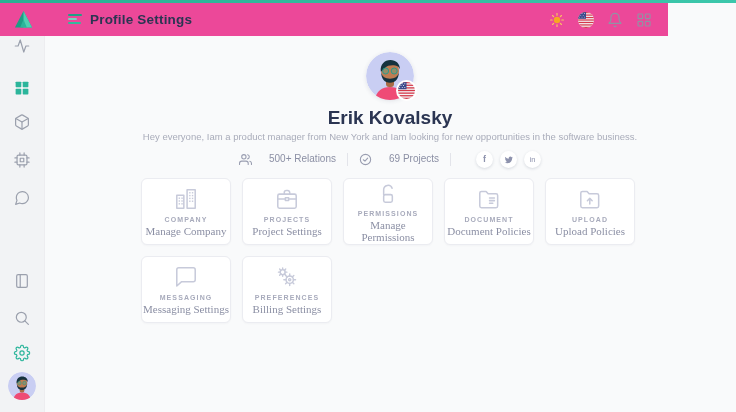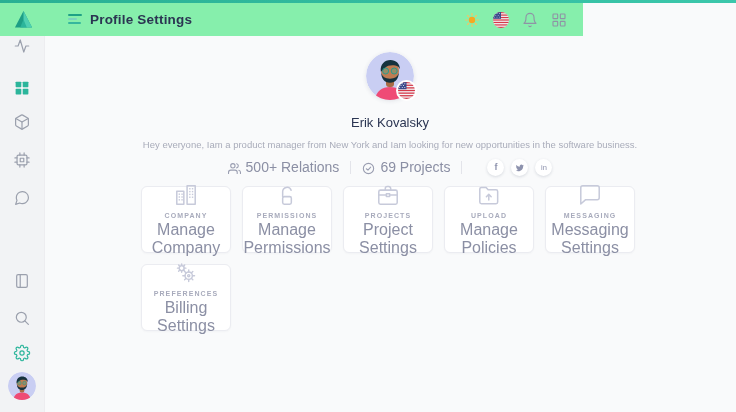--- a/index.html
+++ b/index.html
@@ -5,21 +5,21 @@
   html,body{margin:0;padding:0;}
   body{
     width:736px;height:412px;position:relative;overflow:hidden;
     background:#f9fafb;font-family:"Liberation Sans",sans-serif;
     -webkit-font-smoothing:antialiased;
   }
   
   .accent-bar{position:absolute;top:0;left:0;width:736px;height:3px;
     background:linear-gradient(90deg,#28b093,#3cc7ab);}
   
-  .header{position:absolute;top:3px;left:0;width:583px;height:33px;background:#86efac;}
+  .header{position:absolute;top:3px;left:0;width:668px;height:33px;background:#ec4899;}
   .logo{position:absolute;left:13px;top:6px;width:21px;height:21px;}
   .hamburger{position:absolute;left:68px;top:11px;width:15px;height:11px;cursor:pointer;}
   .hamburger .b{height:2px;border-radius:2px;margin-bottom:2px;}
   .hamburger .b1{width:14px;background:#1fa186;}
   .hamburger .b2{width:9px;background:#7bd2bf;}
   .hamburger .b3{width:13px;background:#35b79d;}
   .page-title{position:absolute;left:90px;top:0;height:33px;line-height:33px;
     font-size:13.5px;font-weight:bold;color:#2b3552;letter-spacing:.2px;}
   .tb-actions{position:absolute;right:16px;top:0;height:33px;display:flex;align-items:center;gap:13px;}
   .tb-ic{width:16px;height:16px;display:flex;align-items:center;justify-content:center;color:#8f94a5;cursor:pointer;}
@@ -31,41 +31,41 @@
   .s-item.active{color:#2cb59b;}
   .s-item.accent{color:#2cb59b;}
   .s-item.avatar{width:28px;height:28px;}
   .circle-crop{width:100%;height:100%;border-radius:50%;overflow:hidden;display:block;}
   
   .content{position:absolute;left:44px;top:36px;right:0;bottom:0;text-align:center;}
   .avatar-wrap{display:inline-block;position:relative;margin-top:16px;width:48px;height:48px;}
   .avatar-wrap .circle-crop{box-shadow:0 1px 4px rgba(50,60,90,.12);}
   .flag-badge{position:absolute;right:-3px;bottom:-1px;width:17px;height:17px;border-radius:50%;
     border:2px solid #ffffff;overflow:hidden;background:#fff;}
-  .profile-name{margin-top:12px;font-size:13px;font-weight:normal;color:#2b3552;line-height:1.15;}
-  .profile-bio{margin-top:8px;font-size:9.5px;color:#a9acba;line-height:1.3;}
+  .profile-name{margin-top:3px;font-size:19px;font-weight:bold;color:#2b3552;line-height:1.15;}
+  .profile-bio{margin-top:2px;font-size:9.5px;color:#a9acba;line-height:1.3;}
   .stats-row{margin-top:7px;height:18px;display:flex;align-items:center;justify-content:center;}
-  .stat{display:inline-flex;align-items:flex-end;gap:5px;font-size:14px;color:#8b8fa4;}
+  .stat{display:inline-flex;align-items:flex-start;gap:17px;font-size:10px;color:#8b8fa4;}
   .stat svg{width:13px;height:13px;color:#9a9eb1;}
   .stat-div{width:1px;height:13px;background:#e3e4ea;margin:0 11px;}
   .social-row{display:inline-flex;align-items:center;gap:7px;margin-left:14px;}
   .soc{width:17px;height:17px;border-radius:50%;background:#fff;box-shadow:0 1px 3px rgba(40,50,80,.16);
     display:flex;align-items:center;justify-content:center;color:#8d92ad;font-size:9px;font-weight:bold;cursor:pointer;}
   .soc svg{width:9px;height:9px;}
   .soc .in-txt{font-size:7.5px;font-weight:normal;}
   
   .cards{width:498px;margin:10px auto 0;display:grid;grid-template-columns:repeat(5,90px);
     grid-auto-rows:67px;gap:11px;}
   .card{background:#ffffff;border:1px solid #ebecf1;border-radius:6px;cursor:pointer;
     display:flex;flex-direction:column;align-items:center;justify-content:center;
     box-shadow:0 1px 2px rgba(30,40,70,.03);}
   .card-icon{width:26px;height:26px;color:#c7cada;}
   .card-icon svg{width:100%;height:100%;}
   .card-label{margin-top:4px;font-size:7px;letter-spacing:1.1px;color:#a8abbc;font-weight:bold;}
-  .card-sub{margin-top:2px;font-size:16px;color:#8b8fa4;}
+  .card-sub{margin-top:2px;font-size:11px;color:#8b8fa4;font-family:Liberation Serif, serif;}
 </style>
 </head>
 <body>
 
 <div class="accent-bar"></div>
 
 <div class="header">
   <div class="logo">
     <svg viewBox="0 0 22 22">
       <polygon points="11,2 20,19.5 2,19.5" fill="#1d9e85"></polygon>
@@ -281,43 +281,51 @@
               <rect x="17.4" y="10.8" width="1.3" height="1.3"></rect>
               <rect x="14.9" y="13.4" width="1.3" height="1.3"></rect>
               <rect x="17.4" y="13.4" width="1.3" height="1.3"></rect>
             </g>
           </svg></div>
         <div class="card-label">COMPANY</div>
         <div class="card-sub">Manage Company</div>
       </div>
       <div class="card">
         <div class="card-icon"><svg viewBox="0 0 24 24" fill="none" stroke="currentColor" stroke-width="1.4" stroke-linecap="round" stroke-linejoin="round">
-            <path d="M8 13.5V9a4 4 0 0 1 7.8-1.3"></path>
-            <rect x="8" y="13.5" width="8" height="7" rx="1.5"></rect>
-          </svg></div>
-        <div class="card-label">PERMISSIONS</div>
-        <div class="card-sub">Manage Permissions</div>
-      </div>
-      <div class="card">
-        <div class="card-icon"><svg viewBox="0 0 24 24" fill="none" stroke="currentColor" stroke-width="1.4" stroke-linecap="round" stroke-linejoin="round">
             <rect x="3.5" y="7.5" width="17" height="13" rx="1.5"></rect>
             <path d="M9.5 7.5V6a1.8 1.8 0 0 1 1.8-1.8h1.4A1.8 1.8 0 0 1 14.5 6v1.5"></path>
             <path d="M3.5 12H10.5M13.5 12h7"></path>
             <rect x="10.5" y="10.8" width="3" height="2.5"></rect>
           </svg></div>
         <div class="card-label">PROJECTS</div>
         <div class="card-sub">Project Settings</div>
       </div>
       <div class="card">
         <div class="card-icon"><svg viewBox="0 0 24 24" fill="none" stroke="currentColor" stroke-width="1.4" stroke-linecap="round" stroke-linejoin="round">
+            <path d="M8 13.5V9a4 4 0 0 1 7.8-1.3"></path>
+            <rect x="8" y="13.5" width="8" height="7" rx="1.5"></rect>
+          </svg></div>
+        <div class="card-label">PERMISSIONS</div>
+        <div class="card-sub">Manage Permissions</div>
+      </div>
+      <div class="card">
+        <div class="card-icon"><svg viewBox="0 0 24 24" fill="none" stroke="currentColor" stroke-width="1.4" stroke-linecap="round" stroke-linejoin="round">
+            <path d="M3.5 18.5V6.5A1.5 1.5 0 0 1 5 5h4.3l1.9 2.2h7.3A1.5 1.5 0 0 1 20 8.7v9.8a1.5 1.5 0 0 1-1.5 1.5H5a1.5 1.5 0 0 1-1.5-1.5z"></path>
+            <path d="M12.5 11h4.5M12.5 13.5h4.5M12.5 16h3"></path>
+          </svg></div>
+        <div class="card-label">DOCUMENT</div>
+        <div class="card-sub">Document Policies</div>
+      </div>
+      <div class="card">
+        <div class="card-icon"><svg viewBox="0 0 24 24" fill="none" stroke="currentColor" stroke-width="1.4" stroke-linecap="round" stroke-linejoin="round">
             <path d="M3.5 18.5V6.5A1.5 1.5 0 0 1 5 5h4.3l1.9 2.2h7.3A1.5 1.5 0 0 1 20 8.7v9.8a1.5 1.5 0 0 1-1.5 1.5H5a1.5 1.5 0 0 1-1.5-1.5z"></path>
             <path d="M11.8 16.5v-5M9.6 13.6l2.2-2.2 2.2 2.2"></path>
           </svg></div>
         <div class="card-label">UPLOAD</div>
-        <div class="card-sub">Manage Policies</div>
+        <div class="card-sub">Upload Policies</div>
       </div>
       <div class="card">
         <div class="card-icon"><svg viewBox="0 0 24 24" fill="none" stroke="currentColor" stroke-width="1.4" stroke-linecap="round" stroke-linejoin="round">
             <path d="M20.5 14.5a1.8 1.8 0 0 1-1.8 1.8H8l-4.5 4V5.3a1.8 1.8 0 0 1 1.8-1.8h13.4a1.8 1.8 0 0 1 1.8 1.8z"></path>
           </svg></div>
         <div class="card-label">MESSAGING</div>
         <div class="card-sub">Messaging Settings</div>
       </div>
       <div class="card">
         <div class="card-icon"><svg viewBox="0 0 24 24" fill="none" stroke="currentColor" stroke-width="1.3" stroke-linecap="round" stroke-linejoin="round">

